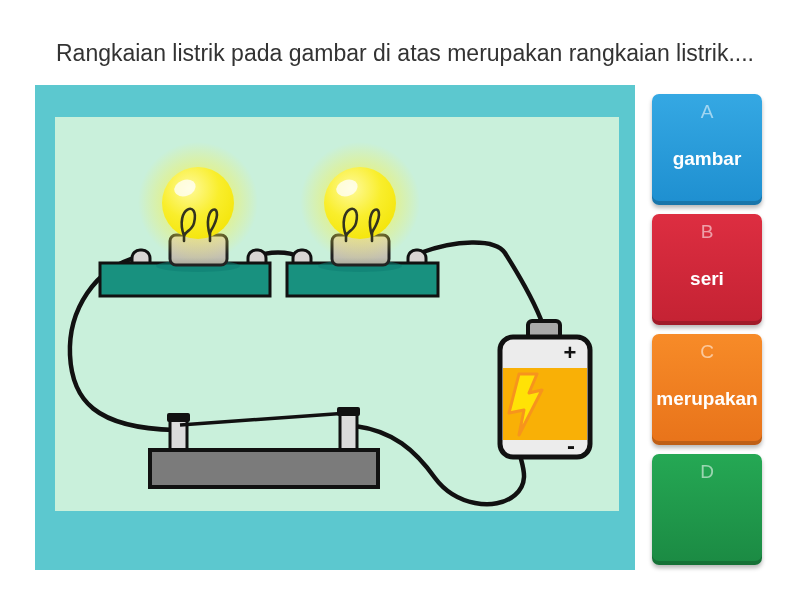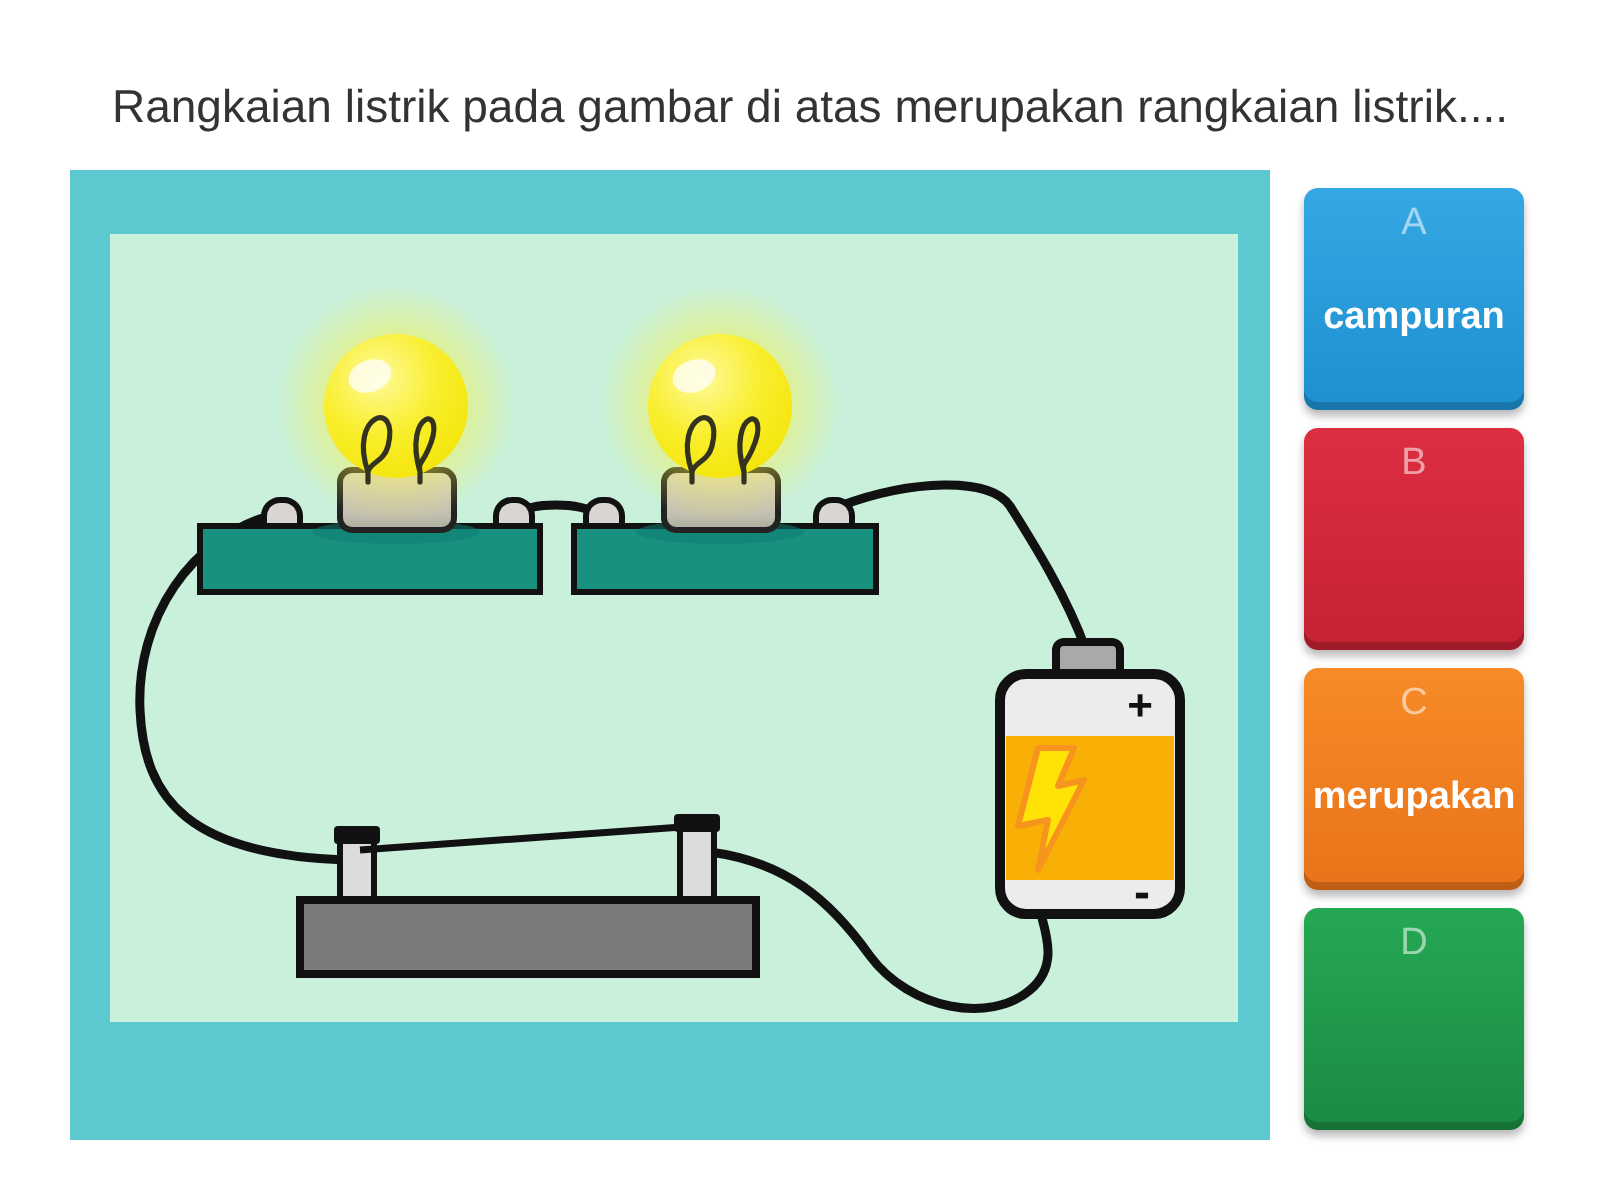--- a/index.html
+++ b/index.html
@@ -122,24 +122,25 @@
       <rect x="465" y="252" width="90" height="120" rx="13" fill="none" stroke="#111111" stroke-width="5"></rect>
       <text x="535" y="275" font-size="22" font-weight="bold" fill="#111111" text-anchor="middle">+</text>
       <text x="536" y="369" font-size="24" font-weight="bold" fill="#111111" text-anchor="middle">-</text>
     </g>
   </svg>
 </div>
 
 <div class="answers">
   <button class="answer answer-a">
     <span class="letter">A</span>
-    <span class="label">campuran</span>
+    <span class="label">gambar</span>
   </button>
   <button class="answer answer-b">
     <span class="letter">B</span>
+    <span class="label">seri</span>
   </button>
   <button class="answer answer-c">
     <span class="letter">C</span>
     <span class="label">merupakan</span>
   </button>
   <button class="answer answer-d">
     <span class="letter">D</span>
   </button>
 </div>
 

